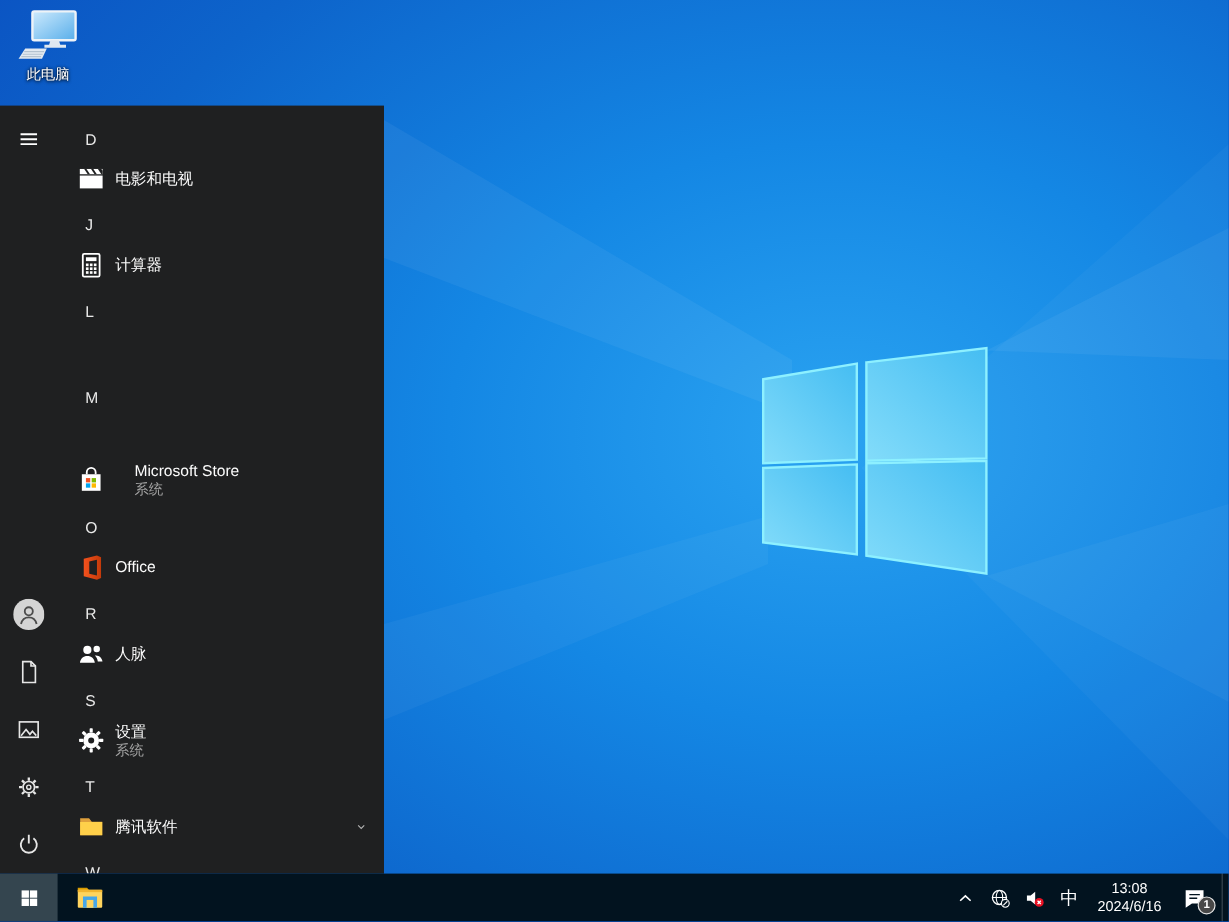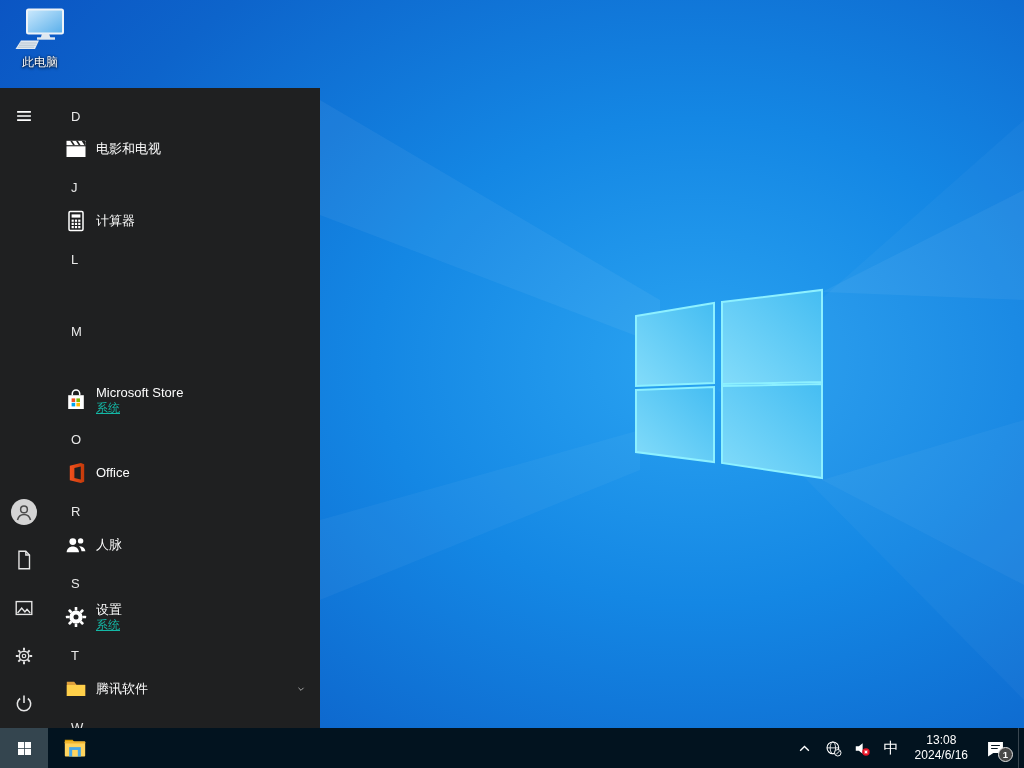--- a/index.html
+++ b/index.html
@@ -40,21 +40,21 @@
     display:flex; align-items:center; cursor:pointer;
   }
   .menu-row.two-line { height:40px; }
   .section-row { padding-left:23px; }
   .section-letter { color:#e9e9e9; font-size:13px; }
   .app-row { padding-left:16px; }
   .app-icon { width:24px; height:24px; margin-right:8px; flex:none; }
   .app-icon svg { width:24px; height:24px; display:block; }
   .app-text { display:flex; flex-direction:column; justify-content:center; }
   .app-label { color:#fcfcfc; font-size:13px; line-height:16px; white-space:nowrap; }
-  .app-sub { color:#14b8a6; font-size:12px; line-height:14px;text-decoration:underline; }
+  .app-sub { color:#a3a3a3; font-size:12px; line-height:14px; }
   .row-chevron { position:absolute; right:11px; width:16px; height:16px; }
   .row-chevron svg { width:16px; height:16px; display:block; }
   
   .taskbar {
     position:absolute; left:0; bottom:0; width:1024px; height:40px;
     background:#02131f; z-index:10; display:flex; align-items:center;
   }
   .tb-btn {
     width:48px; height:40px; flex:none;
     display:flex; align-items:center; justify-content:center; cursor:pointer;
@@ -237,21 +237,21 @@
         <span class="app-text">
           <span class="app-label">计算器</span>
         </span>
       </div>
       <div class="menu-row section-row" style="top: 154px;">
         <span class="section-letter">L</span>
       </div>
       <div class="menu-row section-row" style="top: 226px;">
         <span class="section-letter">M</span>
       </div>
-      <div class="menu-row app-row two-line" style="top: 292px;">
+      <div class="menu-row app-row two-line" style="top: 292px; gap: 16px;">
         <span class="app-icon">
           <svg viewBox="0 0 24 24">
             <path d="M8.3 7.2V5.6a3.7 3.7 0 0 1 7.4 0v1.6" fill="none" stroke="#fff" stroke-width="1.5"></path>
             <rect x="4.2" y="7.2" width="15.6" height="13.8" fill="#fff"></rect>
             <rect x="7.6" y="10.4" width="3.6" height="3.6" fill="#f25022"></rect>
             <rect x="12.4" y="10.4" width="3.6" height="3.6" fill="#7fba00"></rect>
             <rect x="7.6" y="14.8" width="3.6" height="3.6" fill="#00a4ef"></rect>
             <rect x="12.4" y="14.8" width="3.6" height="3.6" fill="#ffb900"></rect>
           </svg>
         </span>

